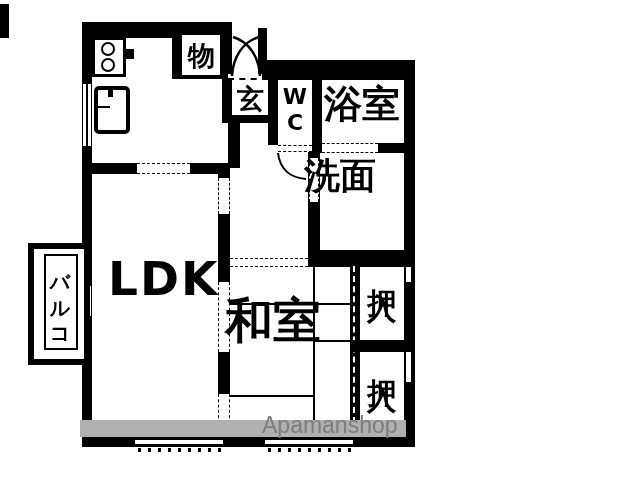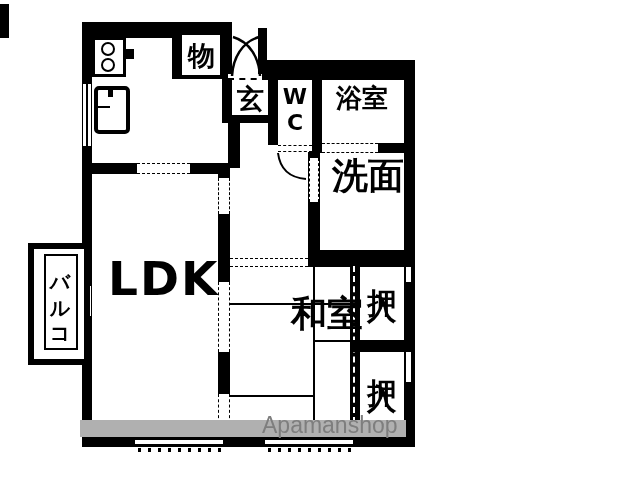--- a/index.html
+++ b/index.html
@@ -103,25 +103,25 @@
   <div class="wall" style="left:230px;top:395px;width:85px;height:2px;"></div>
 
   <svg width="639" height="480" viewBox="0 0 639 480">
     <path d="M233,37 C250,42 259,58 260,76" stroke="#000" stroke-width="2.5" fill="none"></path>
     <path d="M259,37 C242,42 233,58 232,76" stroke="#000" stroke-width="2.5" fill="none"></path>
     <path d="M278,153 Q281,177 306,179" stroke="#000" stroke-width="2" fill="none"></path>
   </svg>
 
   <div class="lbl" style="left:108px;top:254px;font-size:47px;letter-spacing:2px;">LDK</div>
 
-  <div class="lbl" style="left:225px;top:292px;width:138px;text-align:right;font-size:36px;line-height:1.2;"><span>和室</span><br></div>
+  <div class="lbl" style="left:225px;top:292px;width:138px;text-align:left;font-size:48px;line-height:1.2;"><span>和室</span><br></div>
 
-  <div class="lbl" style="left:320px;top:84px;width:84px;text-align:center;font-size:26px;">浴室</div>
+  <div class="lbl" style="left:320px;top:84px;width:84px;text-align:center;font-size:38px;">浴室</div>
 
-  <div class="lbl" style="left:316px;top:156px;width:88px;text-align:right;font-size:36px;line-height:1.12;"><span>洗面</span><br></div>
+  <div class="lbl" style="left:304px;top:156px;width:88px;text-align:left;font-size:36px;line-height:1.12;"><span>洗面</span><br></div>
 
   <div class="lbl" style="left:279px;top:84px;width:32px;text-align:center;font-size:22px;line-height:1.18;"><span>W</span><br><span>C</span></div>
 
   <div class="lbl" style="left:237px;top:84px;font-size:27px;">玄</div>
 
   <div class="lbl" style="left:188px;top:41px;font-size:27px;">物</div>
 
   <div class="lbl vtext" style="left:366px;top:266px;height:76px;font-size:29px;letter-spacing:4px;">押入</div>
   <div class="lbl vtext" style="left:366px;top:356px;height:78px;font-size:29px;letter-spacing:4px;">押入</div>
 

